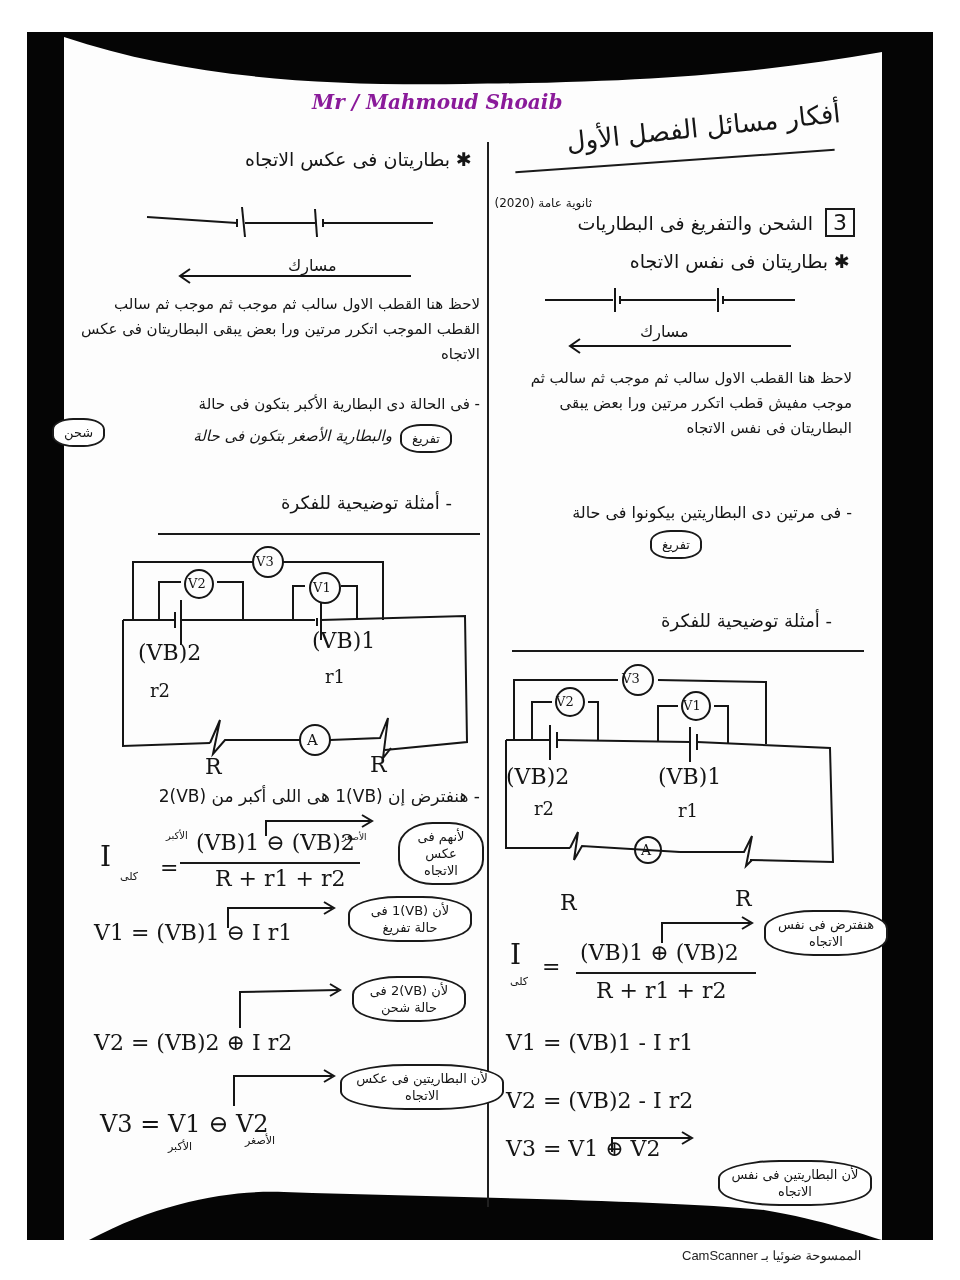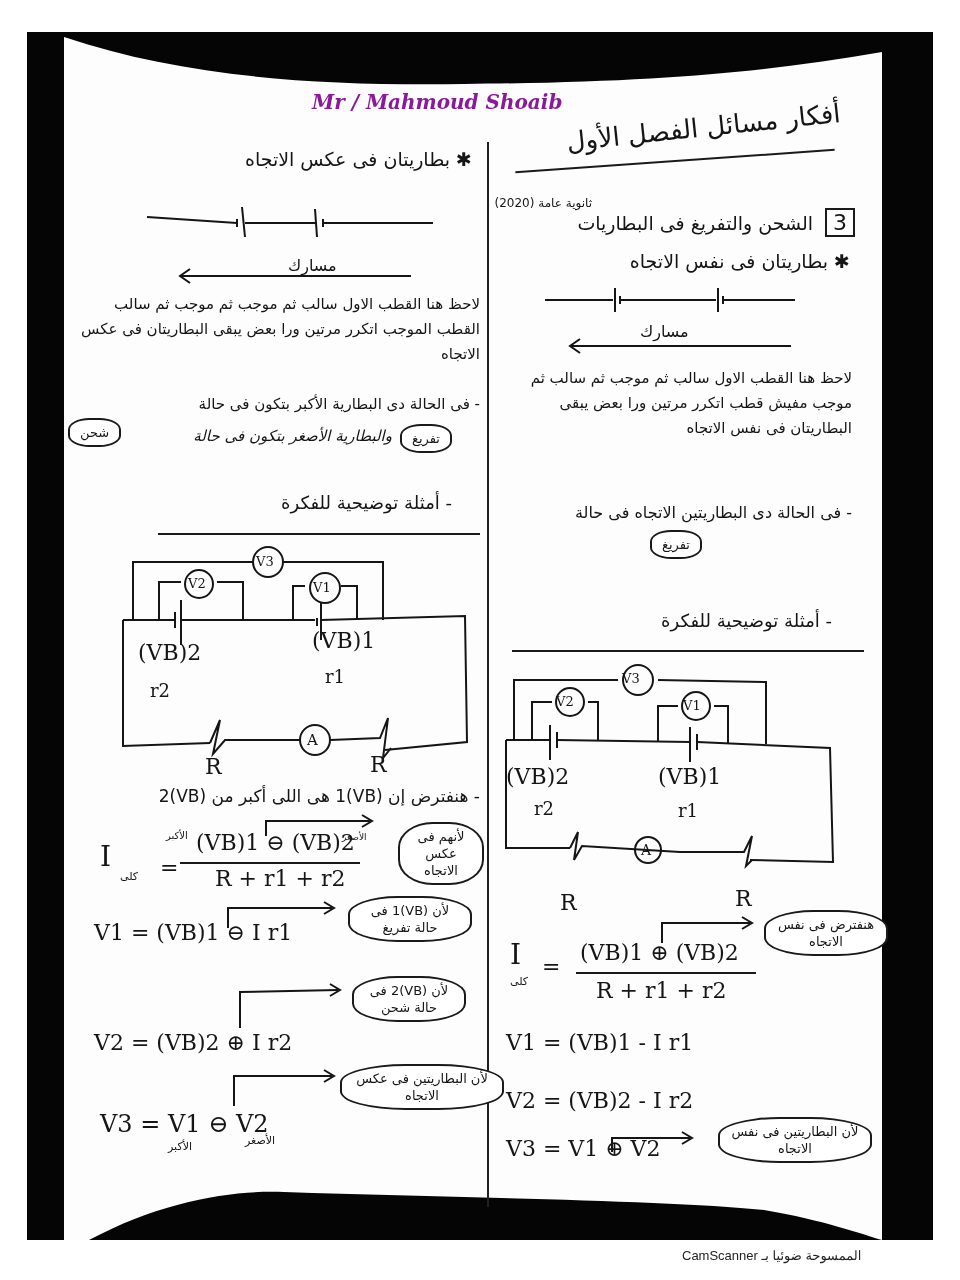--- a/index.html
+++ b/index.html
@@ -60,21 +60,21 @@
   <line x1="183" y1="15" x2="255" y2="15" stroke="#151515" stroke-width="2"></line>
 </svg>
 <div class="abs ink rtl" style="left:640px; top:322px; font-size:16px;">مسارك</div>
 <svg class="abs" style="left:566px; top:336px;" width="230" height="20">
   <line x1="4" y1="10" x2="225" y2="10" stroke="#151515" stroke-width="2"></line>
   <polyline points="14,3 4,10 14,17" fill="none" stroke="#151515" stroke-width="2"></polyline>
 </svg>
 
 <div class="abs ink rtl para" style="left:494px; top:366px; width:358px;">لاحظ هنا القطب الاول سالب ثم موجب ثم سالب ثم موجب مفيش قطب اتكرر مرتين ورا بعض يبقى البطاريتان فى نفس الاتجاه</div>
 
-<div class="abs ink rtl para" style="left:494px; top:500px; width:358px; font-size:16px;">- فى الحالة دى البطاريتين الاتجاه فى حالة</div>
+<div class="abs ink rtl para" style="left:494px; top:500px; width:358px; font-size:16px;">- فى مرتين دى البطاريتين بيكونوا فى حالة</div>
 <div class="cloud ink" style="left:650px; top:530px;">تفريغ</div>
 
 <div class="abs ink rtl" style="right:128px; top:610px; font-size:18px;">- أمثلة توضيحية للفكرة</div>
 <div class="hr" style="left:512px; top:650px; width:352px;"></div>
 
 <svg class="abs" style="left:500px; top:660px;" width="340" height="240">
   <g stroke="#151515" stroke-width="2" fill="none">
 
     <polyline points="6,80 50,80"></polyline>
     <line x1="50" y1="65" x2="50" y2="100"></line>
@@ -126,21 +126,21 @@
 </svg>
 <div class="cloud ink" style="left:764px; top:910px; width:100px;">هنفترض فى نفس الاتجاه</div>
 
 <div class="abs math" style="left:506px; top:1030px;text-align:center;">V1 = (VB)1 - I r1</div>
 <div class="abs math" style="left:506px; top:1088px;">V2 = (VB)2 - I r2</div>
 <div class="abs math" style="left:506px; top:1136px;">V3 = V1 ⊕ V2</div>
 <svg class="abs" style="left:610px; top:1130px;" width="85" height="25">
   <polyline points="2,22 2,8 80,8" fill="none" stroke="#151515" stroke-width="2"></polyline>
   <polyline points="72,2 82,8 72,14" fill="none" stroke="#151515" stroke-width="2"></polyline>
 </svg>
-<div class="cloud ink" style="left:718px; top:1117px; width:130px;">لأن البطاريتين فى نفس الاتجاه</div>
+<div class="cloud ink" style="left:718px; top:1160px; width:130px;">لأن البطاريتين فى نفس الاتجاه</div>
 
 <div class="abs ink rtl" style="right:488px; top:148px; font-size:19px;">
   <span>✱ </span><span>بطاريتان فى عكس الاتجاه</span>
 </div>
 <svg class="abs" style="left:145px; top:205px;" width="290" height="35">
   <line x1="2" y1="12" x2="92" y2="18" stroke="#151515" stroke-width="2"></line>
   <line x1="92" y1="14" x2="92" y2="22" stroke="#151515" stroke-width="2"></line>
   <line x1="97" y1="2" x2="100" y2="32" stroke="#151515" stroke-width="2"></line>
   <line x1="100" y1="18" x2="170" y2="18" stroke="#151515" stroke-width="2"></line>
   <line x1="170" y1="4" x2="172" y2="32" stroke="#151515" stroke-width="2"></line>
@@ -150,21 +150,21 @@
 <div class="abs ink rtl" style="left:288px; top:256px; font-size:16px;">مسارك</div>
 <svg class="abs" style="left:176px; top:266px;" width="240" height="20">
   <line x1="4" y1="10" x2="235" y2="10" stroke="#151515" stroke-width="2"></line>
   <polyline points="14,3 4,10 14,17" fill="none" stroke="#151515" stroke-width="2"></polyline>
 </svg>
 
 <div class="abs ink rtl para" style="left:68px; top:292px; width:412px;">لاحظ هنا القطب الاول سالب ثم موجب ثم موجب ثم سالب القطب الموجب اتكرر مرتين ورا بعض يبقى البطاريتان فى عكس الاتجاه</div>
 <div class="abs ink rtl para" style="left:68px; top:392px; width:412px; font-size:15px;">- فى الحالة دى البطارية الأكبر بتكون فى حالة</div>
 <div class="abs ink rtl para" style="left:160px; top:424px; width:232px; font-size:15px;font-style:italic;">والبطارية الأصغر بتكون فى حالة</div>
 <div class="cloud ink" style="left:400px; top:424px;">تفريغ</div>
-<div class="cloud ink" style="left:68px; top:418px;">شحن</div>
+<div class="cloud ink" style="left:52px; top:418px;">شحن</div>
 
 <div class="abs ink rtl" style="right:508px; top:492px; font-size:18px;">- أمثلة توضيحية للفكرة</div>
 <div class="hr" style="left:158px; top:533px; width:322px;"></div>
 
 <svg class="abs" style="left:115px; top:540px;" width="360" height="230">
   <g stroke="#151515" stroke-width="2" fill="none">
     <polyline points="8,80 60,80"></polyline>
     <line x1="60" y1="72" x2="60" y2="88"></line>
     <line x1="66" y1="60" x2="66" y2="105"></line>
     <polyline points="66,80 200,80"></polyline>

